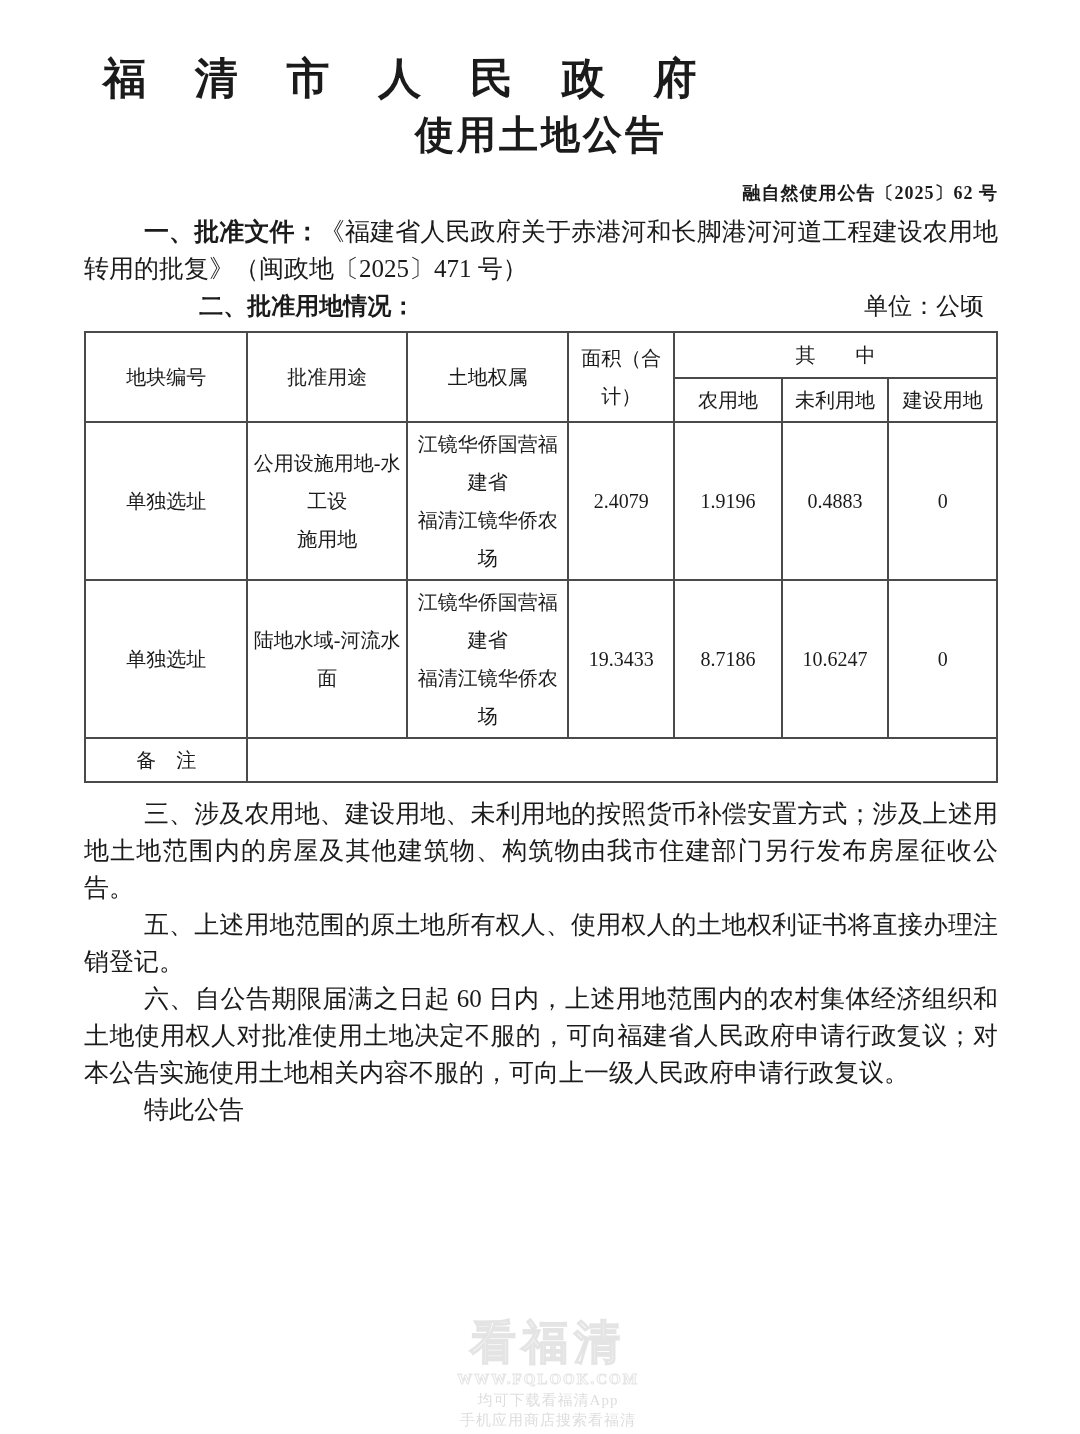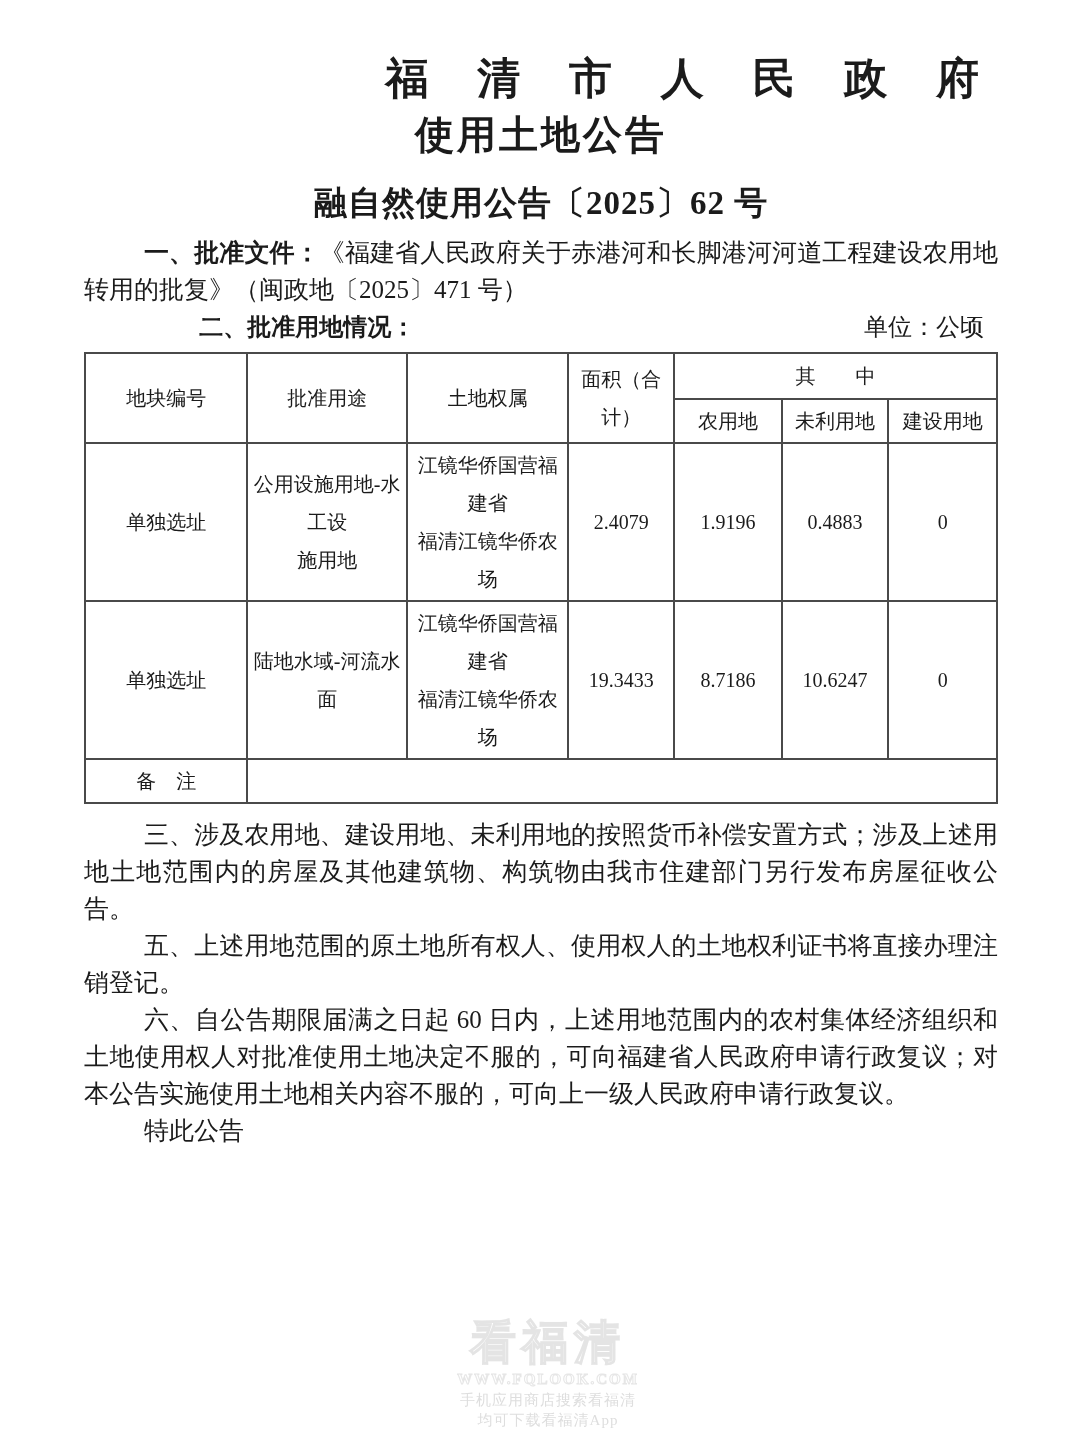--- a/index.html
+++ b/index.html
@@ -7,39 +7,39 @@
     position:relative;
     width:1080px;height:1434px;
     background:#ffffff;
     color:#1b1b1b;
     font-family:"Liberation Serif","DejaVu Serif",serif;
     overflow:hidden;
     box-sizing:border-box;
     padding:52px 82px 0 84px;
   }
   .title-main{
-    text-align:right;
+    text-align:left;
     font-size:43px;
     font-weight:bold;
     letter-spacing:19px;
     text-indent:19px;
     line-height:1.25;
     white-space:nowrap;
   }
   .title-sub{
     text-align:center;
     font-size:39px;
     font-weight:bold;
     letter-spacing:3px;
     line-height:1.2;
     margin-top:6px;
   }
   .doc-number{
-    text-align:center;
-    font-size:33px;
+    text-align:right;
+    font-size:18px;
     font-weight:bold;
     margin-top:22px;
     margin-bottom:8px;
     letter-spacing:1px;
   }
   .para{
     font-size:25px;
     line-height:37px;
     text-align:justify;
     text-indent:2.4em;
@@ -182,17 +182,17 @@
     </table>
 
   <p class="para after-table">三、涉及农用地、建设用地、未利用地的按照货币补偿安置方式；涉及上述用地土地范围内的房屋及其他建筑物、构筑物由我市住建部门另行发布房屋征收公告。</p>
   <p class="para">五、上述用地范围的原土地所有权人、使用权人的土地权利证书将直接办理注销登记。</p>
   <p class="para">六、自公告期限届满之日起 60 日内，上述用地范围内的农村集体经济组织和土地使用权人对批准使用土地决定不服的，可向福建省人民政府申请行政复议；对本公告实施使用土地相关内容不服的，可向上一级人民政府申请行政复议。</p>
   <p class="para closing">特此公告</p>
 
   <div class="watermark">
     <div class="wm-big">看福清</div>
     <div class="wm-url">WWW.FQLOOK.COM</div>
+    <div class="wm-small">均可下载看福清App</div>
     <div class="wm-small">手机应用商店搜索看福清</div>
-    <div class="wm-small">均可下载看福清App</div>
   </div>
 
 </div>
 
 </body></html>

